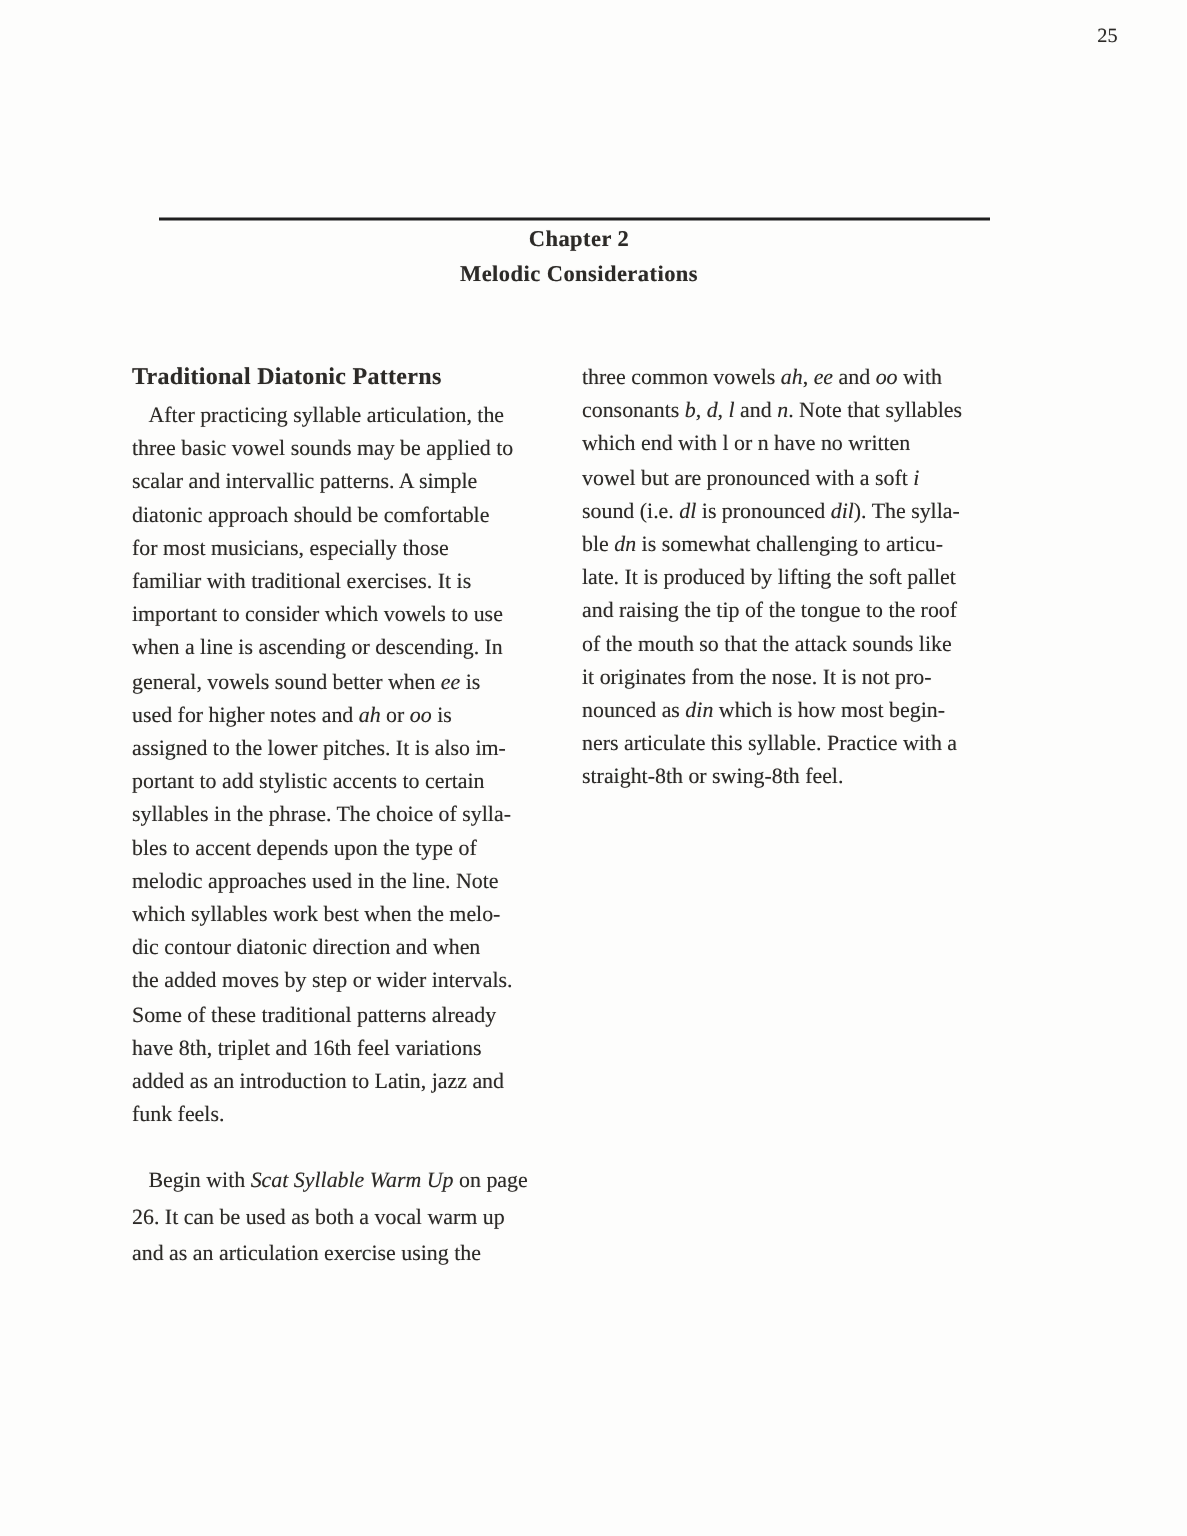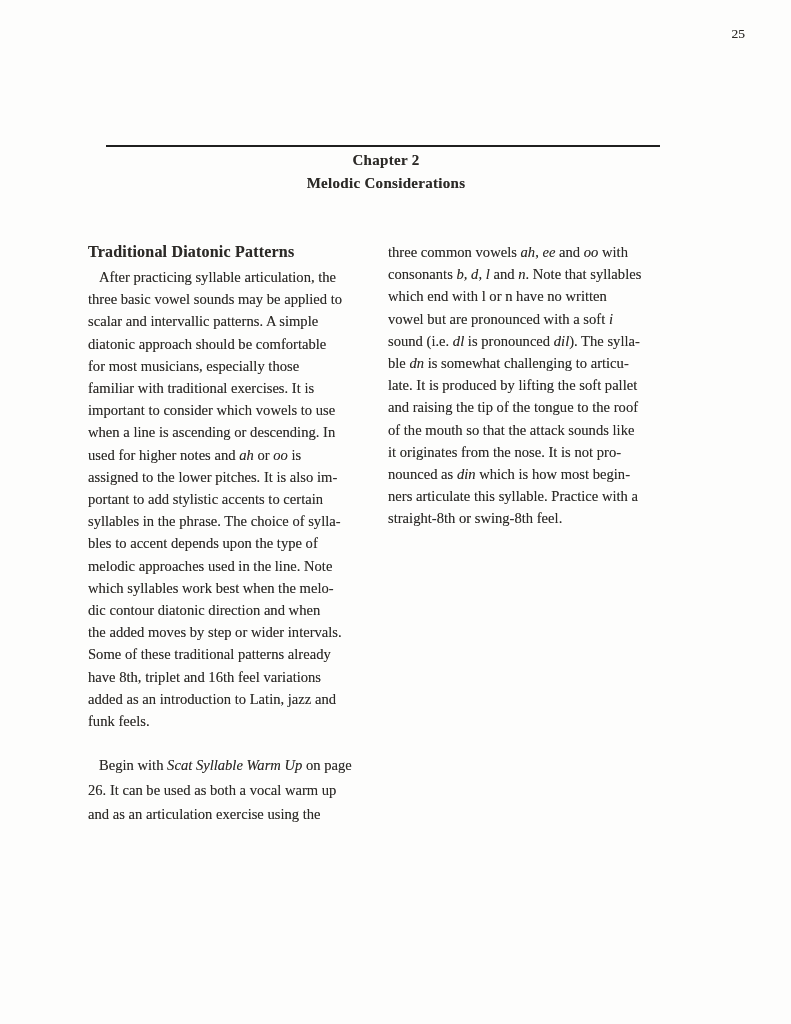--- a/index.html
+++ b/index.html
@@ -11,21 +11,21 @@
     height: 1024px;
     background: var(--paper, #fdfdfc);
     font-family: "Liberation Serif", "DejaVu Serif", serif;
     color: var(--ink, #2c2a27);
     overflow: hidden;
     text-shadow: 0 0 0.5px rgba(44, 42, 39, 0.45);
   }
 
   .page-number {
     position: absolute;
-    top: 26px;
+    top: 16px;
     right: 46px;
     font-size: 13.5px;
     line-height: 16px;
     margin-left: 44px;
   }
 
   .rule {
     position: absolute;
     left: 106px;
     top: 145px;
@@ -86,20 +86,21 @@
     <h3 class="section-heading">Traditional Diatonic Patterns</h3>
     <div class="para">
         <div class="line indent">After practicing syllable articulation, the</div>
         <div class="line">three basic vowel sounds may be applied to</div>
         <div class="line">scalar and intervallic patterns. A simple</div>
         <div class="line">diatonic approach should be comfortable</div>
         <div class="line">for most musicians, especially those</div>
         <div class="line">familiar with traditional exercises. It is</div>
         <div class="line">important to consider which vowels to use</div>
         <div class="line">when a line is ascending or descending. In</div>
+        <div class="line">general, vowels sound better when <i>ee</i> is</div>
         <div class="line">used for higher notes and <i>ah</i> or <i>oo</i> is</div>
         <div class="line">assigned to the lower pitches. It is also im-</div>
         <div class="line">portant to add stylistic accents to certain</div>
         <div class="line">syllables in the phrase. The choice of sylla-</div>
         <div class="line">bles to accent depends upon the type of</div>
         <div class="line">melodic approaches used in the line. Note</div>
         <div class="line">which syllables work best when the melo-</div>
         <div class="line">dic contour diatonic direction and when</div>
         <div class="line">the added moves by step or wider intervals.</div>
         <div class="line">Some of these traditional patterns already</div>

